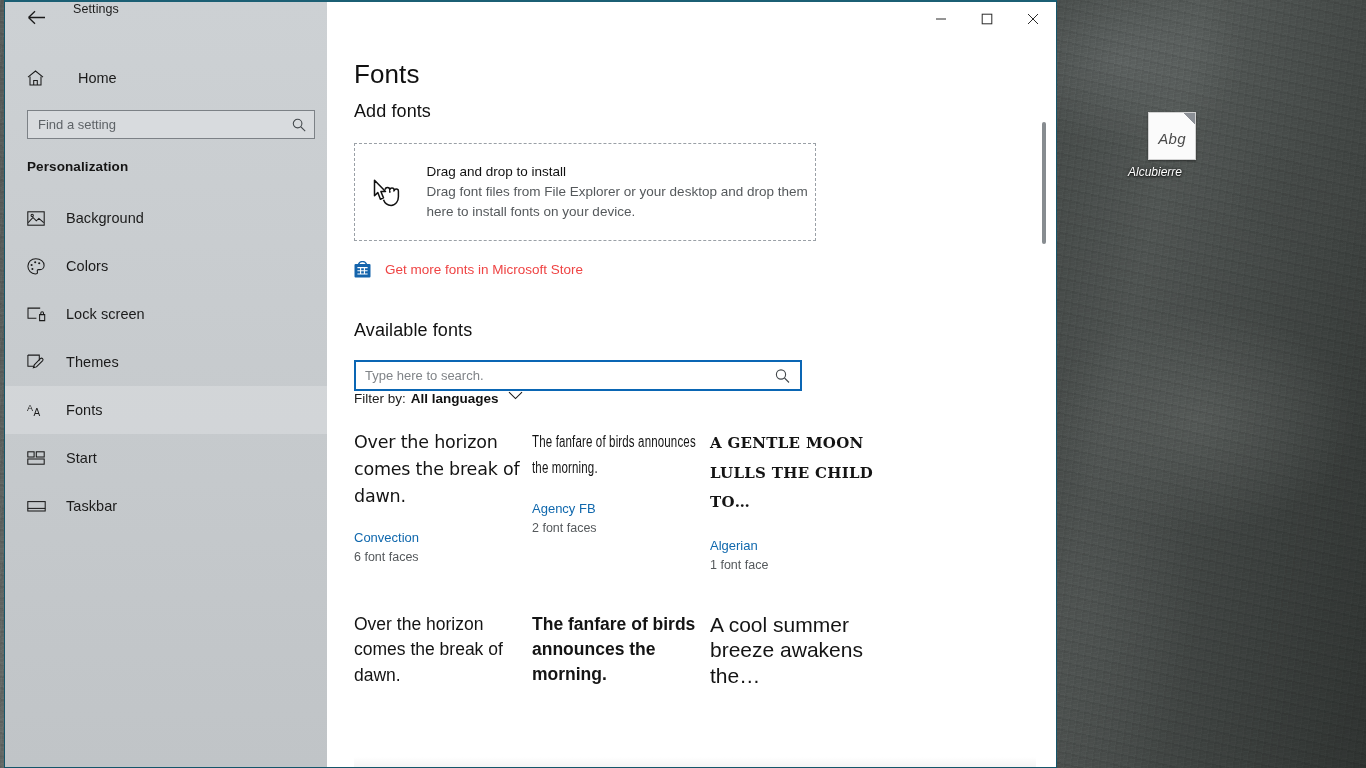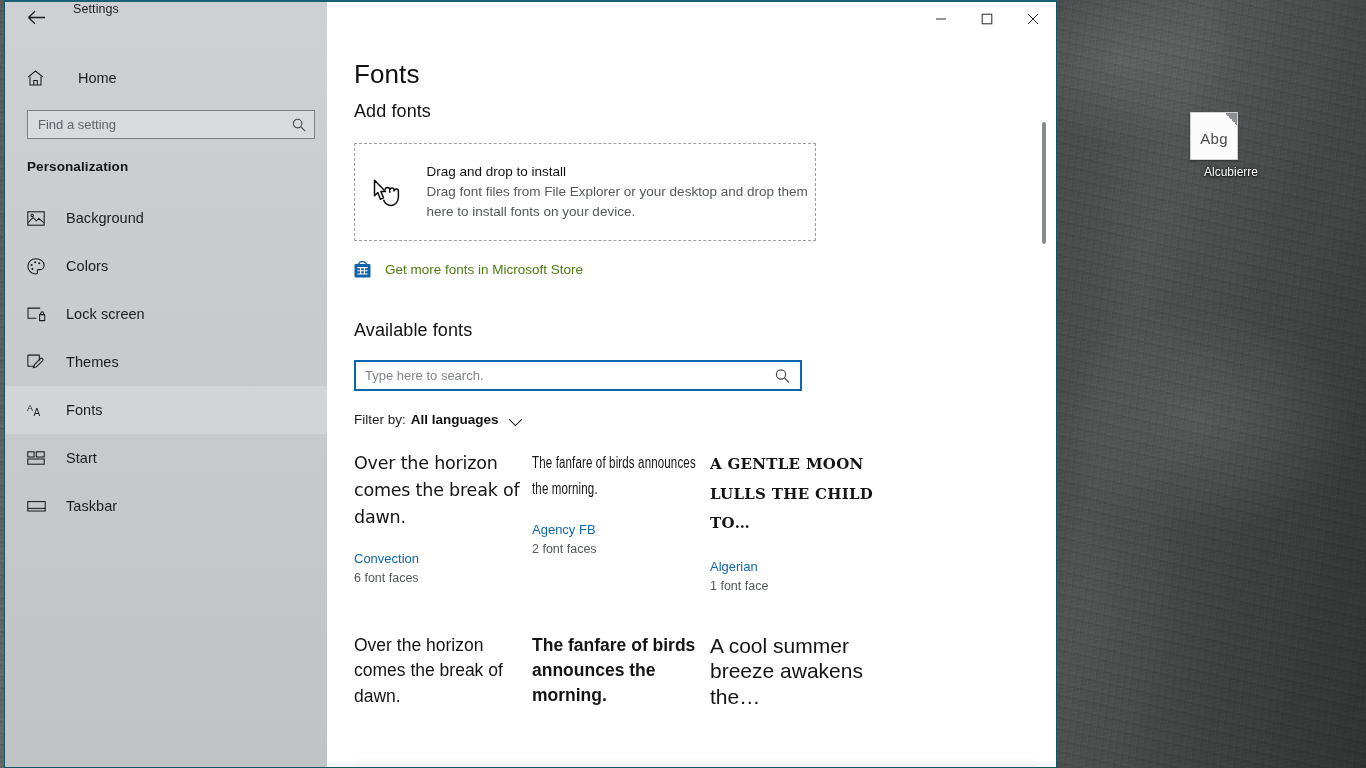--- a/index.html
+++ b/index.html
@@ -33,23 +33,23 @@
     position: absolute; inset: 0;
     opacity: .4;
     background-image:
       radial-gradient(circle at 20% 30%, rgba(0,0,0,.3), transparent 40%),
       radial-gradient(circle at 75% 70%, rgba(0,0,0,.35), transparent 45%),
       radial-gradient(circle at 55% 10%, rgba(255,255,255,.07), transparent 35%);
   }
 
   
   #desktop-icon {
-    position: absolute; left: 1170px; top: 112px;
-    width: 88px; text-align: right;
-    cursor: default; user-select: none;
+    position: absolute; left: 1128px; top: 112px;
+    width: 88px; text-align: left;
+    cursor: default; user-select: none; font-style: italic;
   }
   .font-file-glyph {
     position: relative;
     width: 48px; height: 48px;
     margin: 0 auto 5px auto;
     background: #fbfbfb;
     border: 1px solid #d2d2d2;
     box-shadow: 0 1px 2px rgba(0,0,0,.45);
   }
   .font-file-glyph::after {
@@ -194,21 +194,21 @@
   #dropzone-sub {
     font-size: 13.5px; color: #55595c; line-height: 20.5px;
     max-width: 392px;
   }
 
   #store-link-row {
     margin-top: 20px; display: flex; align-items: center;
   }
   #store-icon { width: 22px; display: flex; align-items: center; }
   #store-link {
-    font-size: 13.5px; color: #4d7c0f; margin-left: 9px; cursor: pointer;
+    font-size: 13.5px; color: #ef4444; margin-left: 9px; cursor: pointer;
   }
 
   #available-fonts-heading { margin-top: 42px; }
 
   #font-search-box {
     margin-top: 19px;
     width: 448px; height: 31px;
     border: 2px solid #0a66b4;
     background: #fff;
     display: flex; align-items: center;
@@ -220,21 +220,21 @@
     font-size: 13px; color: #111;
     padding: 0 30px 0 9px; width: 100%; height: 100%;
   }
   #font-search-input::placeholder { color: #808488; opacity: 1; }
   #font-search-icon {
     position: absolute; right: 10px; top: 50%; transform: translateY(-50%);
     color: #43484c; display: flex;
   }
 
   #filter-row {
-    margin-top: 21px; display: flex; align-items: flex-end;
+    display: flex; align-items: flex-start;
     font-size: 13.5px; color: #1b1b1b;
   }
   #filter-label { color: #1b1b1b; }
   #filter-value { font-weight: bold; margin-left: 5px; color: #111; }
   #filter-chevron { margin-left: 9px; display: flex; align-items: center; color: #1b1b1b; }
 
   
   #font-grid {
     margin-top: 23px;
     display: flex; flex-wrap: wrap;

